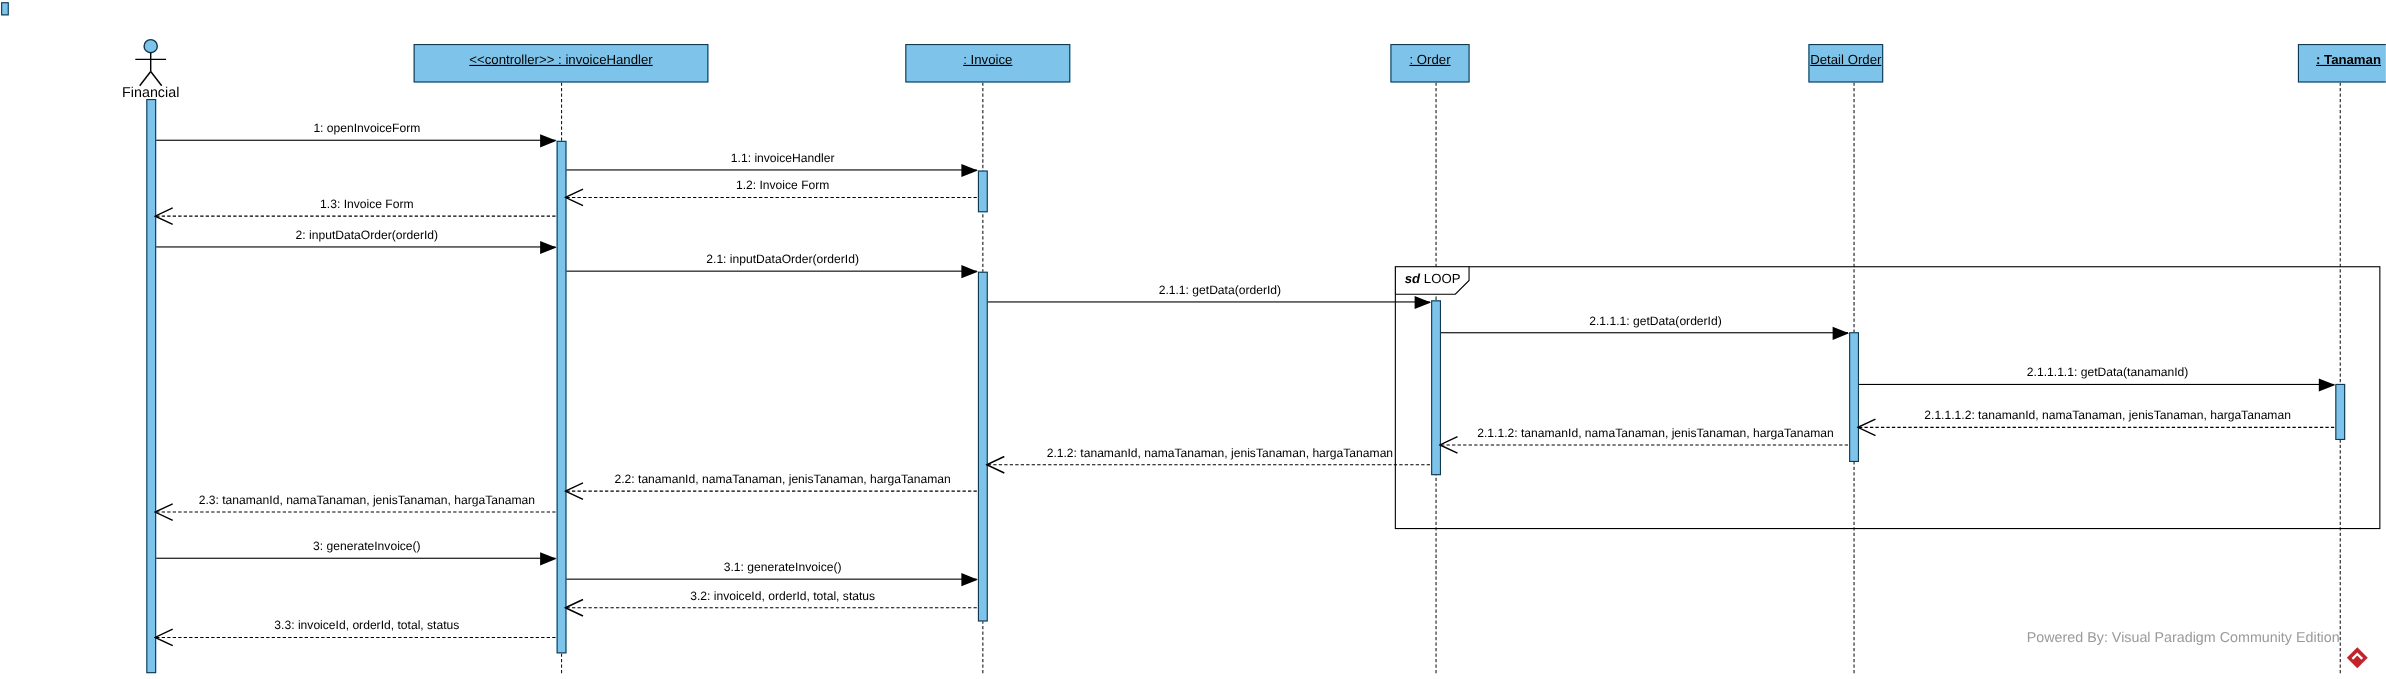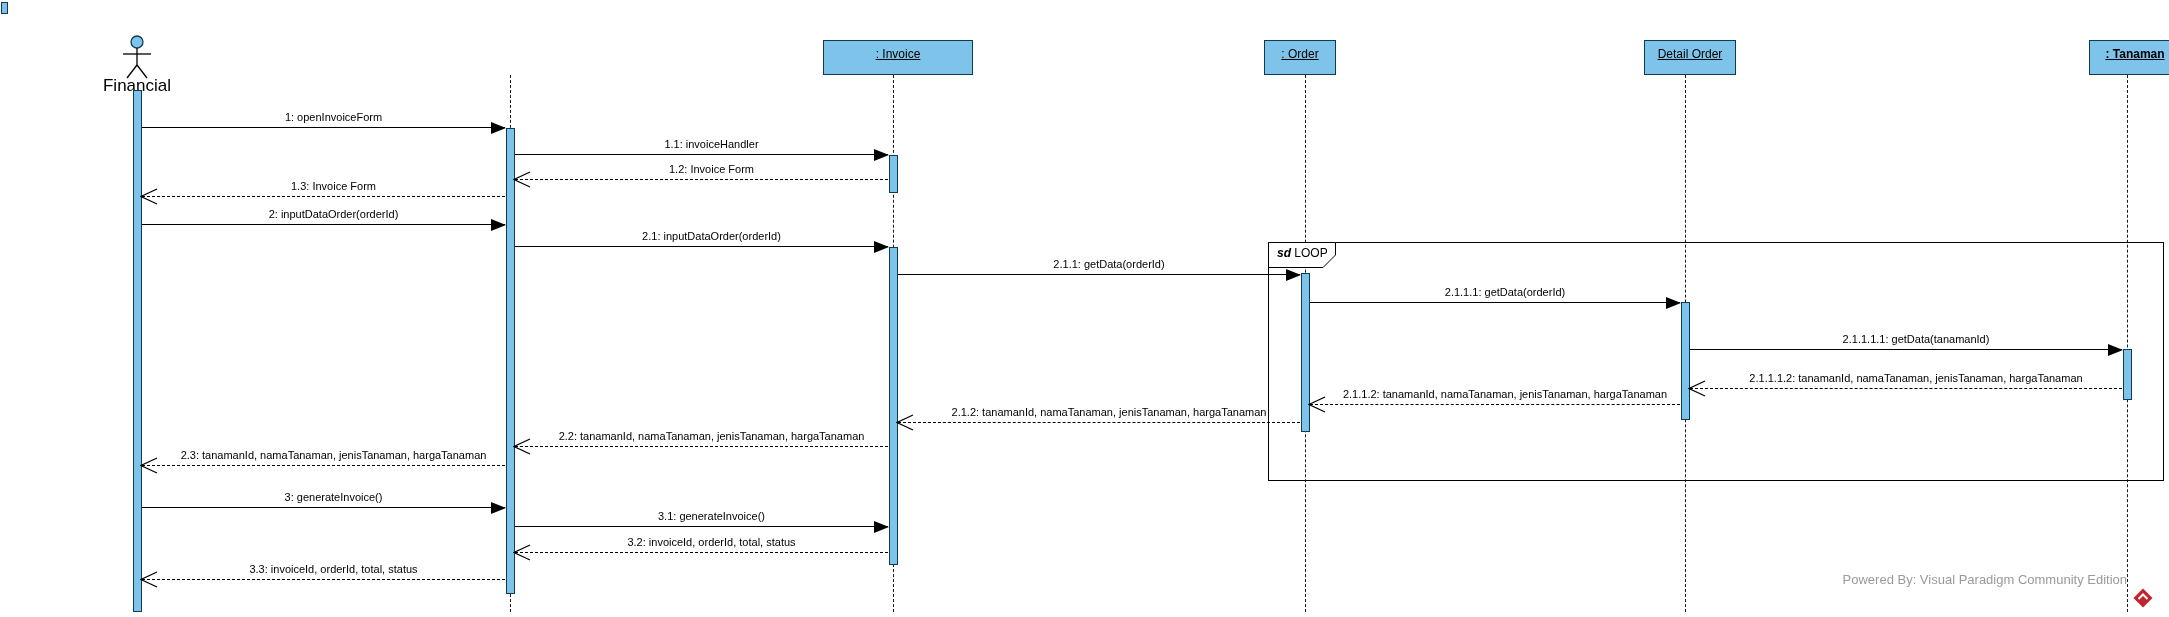--- a/index.html
+++ b/index.html
@@ -24,21 +24,21 @@
   .arrf{position:absolute;right:-1px;top:-6px;width:0;height:0;
         border-left:15px solid #000;border-top:6px solid transparent;border-bottom:6px solid transparent;}
   .arro{position:absolute;left:-2px;top:-9px;width:18px;height:17px;}
 
   .frag{position:absolute;left:1268px;top:242px;width:896px;height:239px;
         border:1px solid #000;box-sizing:border-box;}
   .frag-tab{position:absolute;left:1268px;top:242px;width:70px;height:27px;}
   .frag-tab-text{position:absolute;left:1277px;top:246px;font-size:12px;white-space:nowrap;}
   .frag-op{font-weight:bold;font-style:italic;}
 
-  .actor-label{position:absolute;left:95px;top:76px;width:84px;text-align:center;font-size:17px;}
+  .actor-label{position:absolute;left:95px;top:76px;width:84px;text-align:center;font-size:13px;}
   .actor-figure{position:absolute;left:110px;top:32px;}
 
   .chip{position:absolute;left:1px;top:2px;width:7px;height:12px;box-sizing:border-box;
         background:var(--fill,#7ec4ea);border:1px solid #103a52;}
 
   .watermark{position:absolute;right:42px;top:572px;font-size:13px;
              color:var(--watermark,#9a9a9a);white-space:nowrap;}
   .vp-logo{position:absolute;right:16px;top:588px;width:20px;height:20px;}
 </style>
 </head>
@@ -56,27 +56,30 @@
 
   <svg class="actor-figure" width="54" height="50">
     <circle cx="27" cy="10" r="6" fill="#7ec4ea" stroke="#103a52" stroke-width="1.3"></circle>
     <line x1="27" y1="16" x2="27" y2="33" stroke="#000" stroke-width="1.3"></line>
     <line x1="13" y1="22" x2="41" y2="22" stroke="#000" stroke-width="1.3"></line>
     <line x1="27" y1="33" x2="17" y2="46" stroke="#000" stroke-width="1.3"></line>
     <line x1="27" y1="33" x2="37" y2="46" stroke="#000" stroke-width="1.3"></line>
   </svg>
   <div class="actor-label">Financial</div>
 
+  <div class="head" style="left:376px;width:268px;">
+    <span class="nm">&lt;&lt;controller&gt;&gt; : invoiceHandler</span>
+  </div>
   <div class="head" style="left:823px;width:150px;">
     <span class="nm">: Invoice</span>
   </div>
   <div class="head" style="left:1264px;width:72px;">
     <span class="nm">: Order</span>
   </div>
-  <div class="head" style="left:1644px;width:92px;">
+  <div class="head" style="left:1644px;width:68px;">
     <span class="nm">Detail Order</span>
   </div>
   <div class="head" style="left:2089px;width:92px;font-weight:bold;">
     <span class="nm">: Tanaman</span>
   </div>
 
   <div class="frag"></div>
   <svg class="frag-tab" width="70" height="27">
     <path d="M0.5,0.5 H67.5 V13 L55,25.5 H0.5 Z" fill="#ffffff" stroke="#000" stroke-width="1"></path>
   </svg>

